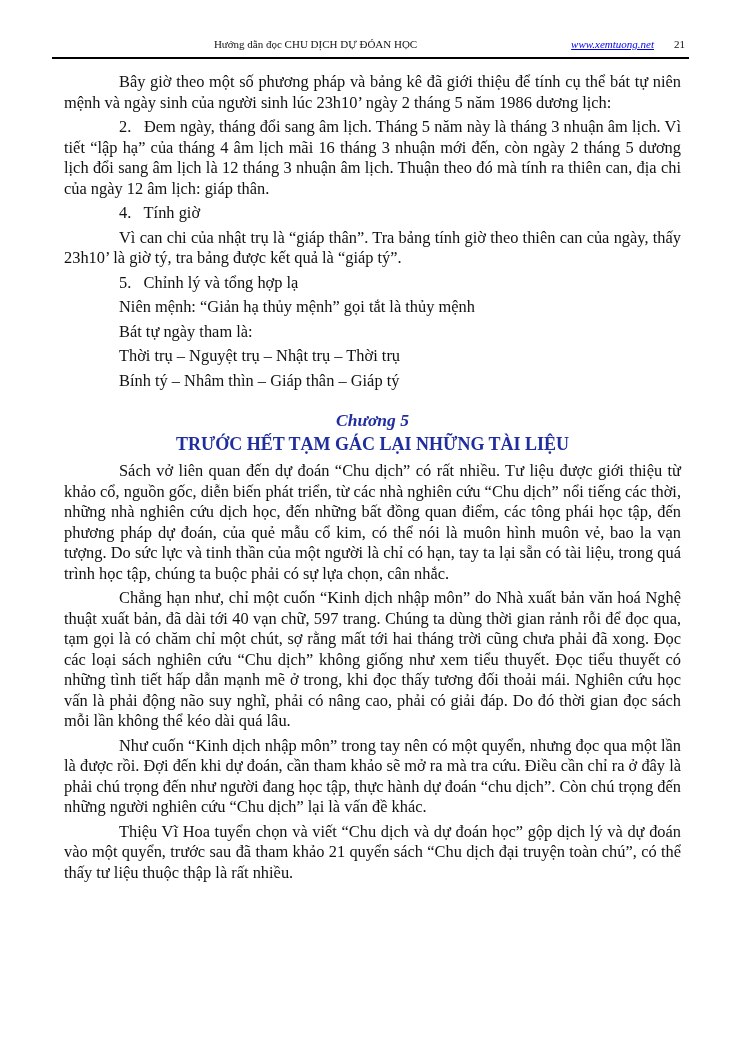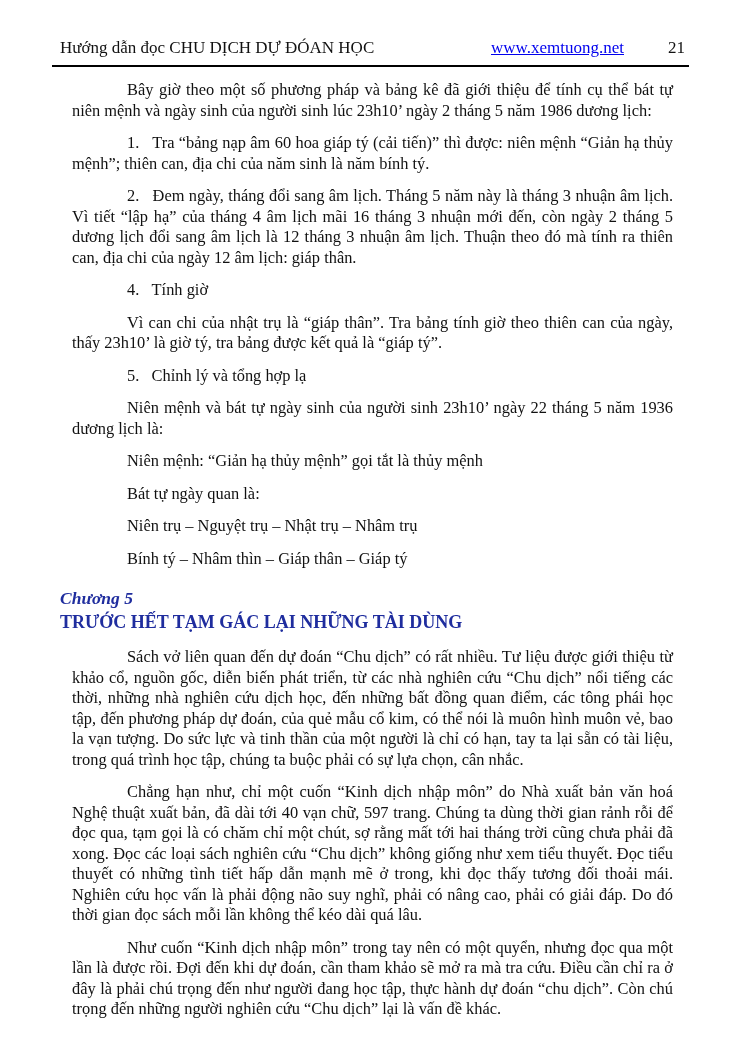--- a/index.html
+++ b/index.html
@@ -16,51 +16,54 @@
     background:#ffffff;
     color:var(--text-black);
     font-family:"Liberation Serif","DejaVu Serif",serif;
     padding:38px 59px 0 60px;
     overflow:hidden;
   }
   
   .hdr{
     display:flex;
     align-items:baseline;
-    font-size:17px;
+    font-size:11px;
     white-space:nowrap;
+    text-align:center;
   }
   .hdr-title{flex:1 1 auto;}
   .hdr-link{
     color:var(--link-blue);
     text-decoration:underline;
-    margin-right:44px;
+    margin-right:20px;
+    font-style:italic;
   }
   .hdr-page{}
   .hdr-rule{
     border:none;
     border-top:2px solid #000;
     margin-top:7px;
     margin-left:-8px;
     margin-right:-4px;
   }
   
   .content{
     margin-top:13px;
     font-size:16.4px;
     line-height:20.5px;
     text-align:justify;
   }
   .content p{
     text-indent:55px;
-    margin:12px;
+    margin:4px;
   }
   
   .chapter{
     margin-top:17px;
+    text-align:center;
     color:var(--heading-blue);
   }
   .chapter-label{
     font-size:17.5px;
     font-weight:bold;
     font-style:italic;
     line-height:24px;
   }
   .chapter-title{
     font-size:18px;
@@ -75,34 +78,33 @@
 
   <div class="hdr">
     <span class="hdr-title">Hướng dẫn đọc CHU DỊCH DỰ ĐÓAN HỌC</span>
     <span class="hdr-link">www.xemtuong.net</span>
     <span class="hdr-page">21</span>
   </div>
   <hr class="hdr-rule">
 
   <div class="content">
     <p>Bây giờ theo một số phương pháp và bảng kê đã giới thiệu để tính cụ thể bát tự niên mệnh và ngày sinh của người sinh lúc 23h10’ ngày 2 tháng 5 năm 1986 dương lịch:</p>
-    <p>1.&nbsp;&nbsp;&nbsp;Tra “bảng nạp âm 60 hoa giáp tý (cải tiến)” thì được: niên mệnh “Giản hạ thủy mệnh”; thiên can, địa chi của năm sinh là năm bính tý.</p>
     <p>2.&nbsp;&nbsp;&nbsp;Đem ngày, tháng đổi sang âm lịch. Tháng 5 năm này là tháng 3 nhuận âm lịch. Vì tiết “lập hạ” của tháng 4 âm lịch mãi 16 tháng 3 nhuận mới đến, còn ngày 2 tháng 5 dương lịch đổi sang âm lịch là 12 tháng 3 nhuận âm lịch. Thuận theo đó mà tính ra thiên can, địa chi của ngày 12 âm lịch: giáp thân.</p>
     <p>4.&nbsp;&nbsp;&nbsp;Tính giờ</p>
     <p>Vì can chi của nhật trụ là “giáp thân”. Tra bảng tính giờ theo thiên can của ngày, thấy 23h10’ là giờ tý, tra bảng được kết quả là “giáp tý”.</p>
     <p>5.&nbsp;&nbsp;&nbsp;Chỉnh lý và tổng hợp lạ</p>
-    <p>Niên mệnh và bát tự ngày sinh của người sinh 23h10’ ngày 22 tháng 5 năm 1936 dương lịch là:</p>
     <p>Niên mệnh: “Giản hạ thủy mệnh” gọi tắt là thủy mệnh</p>
-    <p>Bát tự ngày quan là:</p>
-    <p>Niên trụ – Nguyệt trụ – Nhật trụ – Nhâm trụ</p>
+    <p>Bát tự ngày tham là:</p>
+    <p>Thời trụ – Nguyệt trụ – Nhật trụ – Thời trụ</p>
     <p>Bính tý – Nhâm thìn – Giáp thân – Giáp tý</p>
 
     <div class="chapter">
       <div class="chapter-label">Chương 5</div>
-      <div class="chapter-title">TRƯỚC HẾT TẠM GÁC LẠI NHỮNG TÀI DÙNG</div>
+      <div class="chapter-title">TRƯỚC HẾT TẠM GÁC LẠI NHỮNG TÀI LIỆU</div>
     </div>
 
     <p>Sách vở liên quan đến dự đoán “Chu dịch” có rất nhiều. Tư liệu được giới thiệu từ khảo cổ, nguồn gốc, diễn biến phát triển, từ các nhà nghiên cứu “Chu dịch” nổi tiếng các thời, những nhà nghiên cứu dịch học, đến những bất đồng quan điểm, các tông phái học tập, đến phương pháp dự đoán, của quẻ mẫu cổ kim, có thể nói là muôn hình muôn vẻ, bao la vạn tượng. Do sức lực và tinh thần của một người là chỉ có hạn, tay ta lại sẵn có tài liệu, trong quá trình học tập, chúng ta buộc phải có sự lựa chọn, cân nhắc.</p>
     <p>Chẳng hạn như, chỉ một cuốn “Kinh dịch nhập môn” do Nhà xuất bản văn hoá Nghệ thuật xuất bản, đã dài tới 40 vạn chữ, 597 trang. Chúng ta dùng thời gian rảnh rỗi để đọc qua, tạm gọi là có chăm chỉ một chút, sợ rằng mất tới hai tháng trời cũng chưa phải đã xong. Đọc các loại sách nghiên cứu “Chu dịch” không giống như xem tiểu thuyết. Đọc tiểu thuyết có những tình tiết hấp dẫn mạnh mẽ ở trong, khi đọc thấy tương đối thoải mái. Nghiên cứu học vấn là phải động não suy nghĩ, phải có nâng cao, phải có giải đáp. Do đó thời gian đọc sách mỗi lần không thể kéo dài quá lâu.</p>
     <p>Như cuốn “Kinh dịch nhập môn” trong tay nên có một quyển, nhưng đọc qua một lần là được rồi. Đợi đến khi dự đoán, cần tham khảo sẽ mở ra mà tra cứu. Điều cần chỉ ra ở đây là phải chú trọng đến như người đang học tập, thực hành dự đoán “chu dịch”. Còn chú trọng đến những người nghiên cứu “Chu dịch” lại là vấn đề khác.</p>
+    <p>Thiệu Vĩ Hoa tuyển chọn và viết “Chu dịch và dự đoán học” gộp dịch lý và dự đoán vào một quyển, trước sau đã tham khảo 21 quyển sách “Chu dịch đại truyện toàn chú”, có thể thấy tư liệu thuộc thập là rất nhiều.</p>
   </div>
 
 </div>
 
 </body></html>

